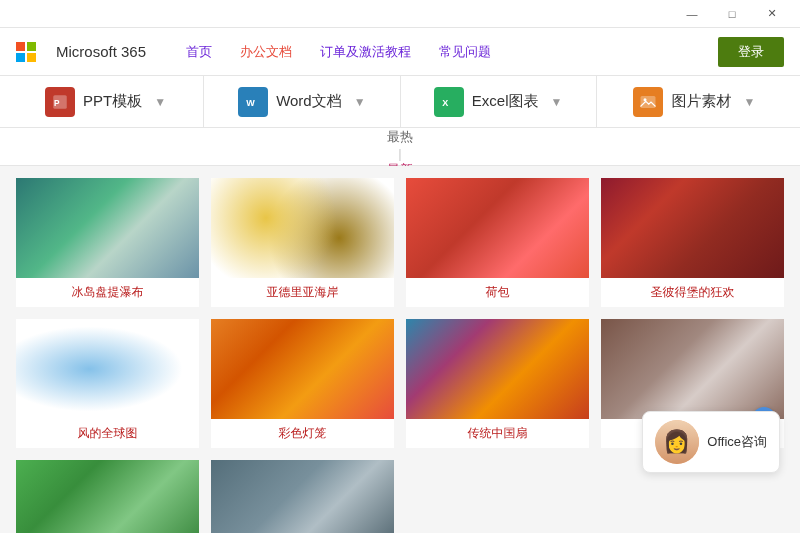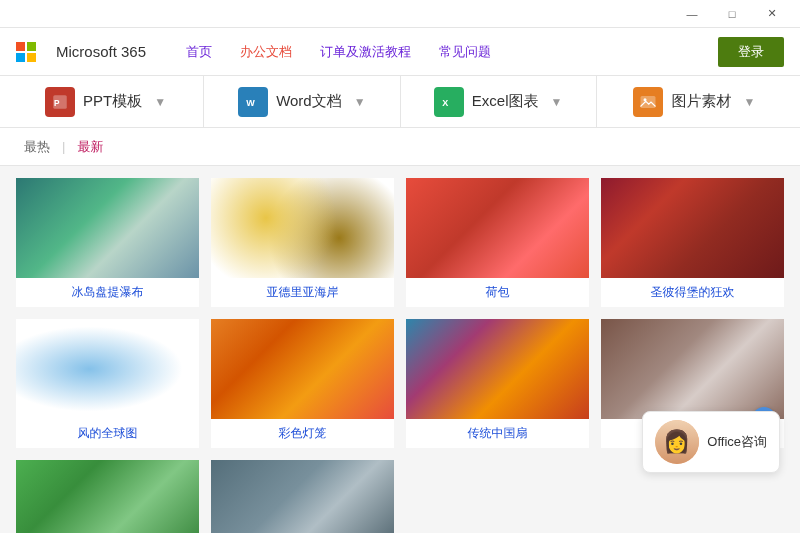--- a/index.html
+++ b/index.html
@@ -52,31 +52,31 @@
     .cat-icon.word { background: #2980b9; }
     .cat-icon.excel { background: #27ae60; }
     .cat-icon.image { background: #e67e22; }
     .cat-icon svg { width: 18px; height: 18px; fill: #fff; }
     .cat-label { font-size: 15px; color: #333; font-weight: 400; }
     .cat-arrow { font-size: 12px; color: #999; margin-left: 4px; }
 
     
     .filter-bar {
       display: flex; align-items: center; height: 38px;
-      background: #fff; padding: 0 16px; border-bottom: 1px solid #e5e5e5;
+      background: #fff; padding: 0 16px; border-bottom: 1px solid #e5e5e5; flex-direction: column;
     }
     .filter-tab { font-size: 13px; color: #666; cursor: pointer; padding: 0 8px; }
     .filter-tab.active { color: #be185d; font-weight: 500; }
     .filter-divider { color: #ccc; margin: 0 4px; }
 
     
     .main-content { padding: 12px 16px; background: #f5f5f5; overflow: hidden; }
     .grid { display: grid; grid-template-columns: repeat(4, 1fr); gap: 12px; }
     .card { background: #fff; cursor: pointer; position: relative; }
-    .card-label { padding: 6px 8px; font-size: 12px; color: #1d4ed8; text-align: center; }
+    .card-label { padding: 6px 8px; font-size: 12px; color: #b91c1c; text-align: center; }
 
     
     .img-placeholder { width: 100%; height: 100px; }
     .img-1 { background: linear-gradient(135deg, #2c7873 0%, #52b788 40%, #b8d5c8 60%, #6b93a8 100%); }
     .img-2 { background: linear-gradient(135deg, #d4a017 0%, #8b6914 30%, #c5a028 60%, #7a5c12 100%); background-image: radial-gradient(circle at 30% 40%, #e8c547 0%, transparent 50%), radial-gradient(circle at 70% 60%, #9b7a1a 0%, transparent 50%); }
     .img-3 { background: linear-gradient(135deg, #e74c3c 0%, #c0392b 40%, #ff6b6b 70%, #e55039 100%); }
     .img-4 { background: linear-gradient(135deg, #8e1a2e 0%, #c0392b 30%, #922b21 60%, #6e1a1a 100%); }
     .img-5 { background: linear-gradient(135deg, #1a6b8a 0%, #2980b9 40%, #5dade2 70%, #1a5276 100%); background-image: radial-gradient(ellipse at 40% 50%, #85c1e9 0%, transparent 60%); }
     .img-6 { background: linear-gradient(135deg, #e67e22 0%, #d35400 30%, #f39c12 60%, #e74c3c 100%); }
     .img-7 { background: linear-gradient(135deg, #2e86ab 0%, #a23b72 30%, #f18f01 60%, #c73e1d 100%); }

